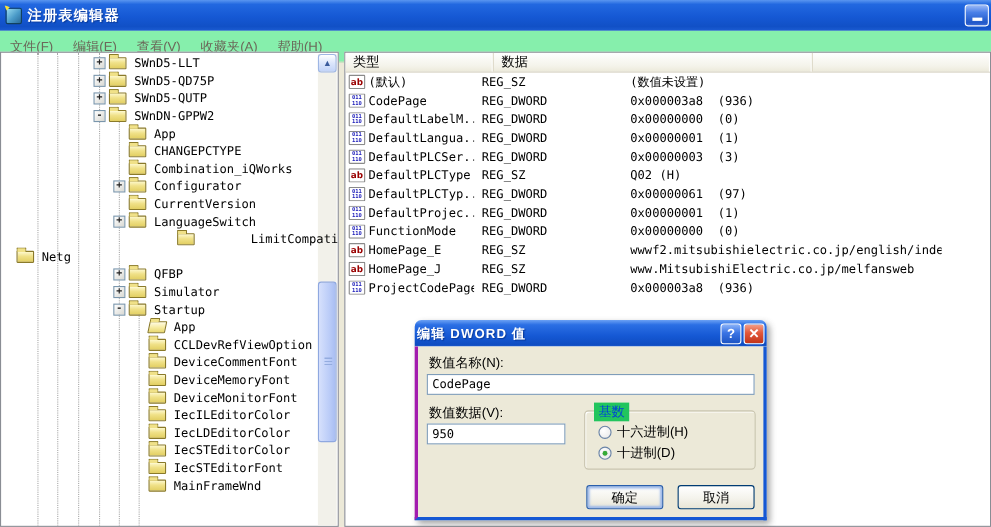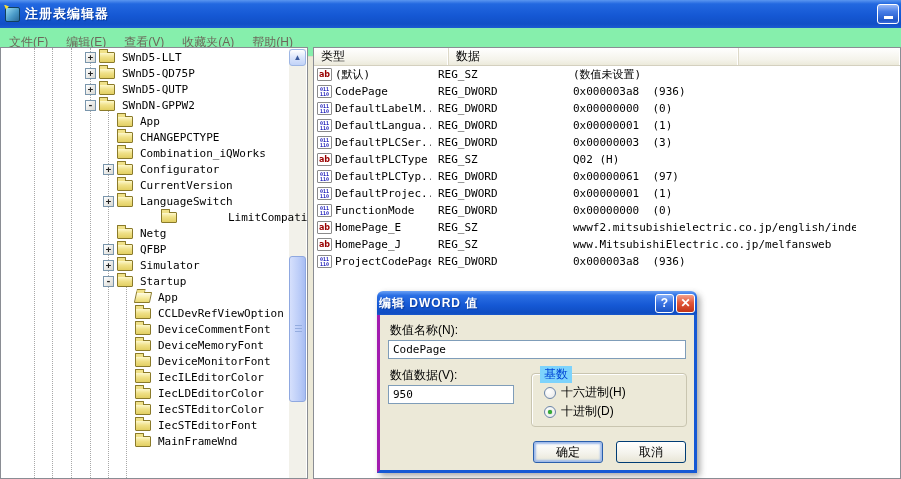--- a/index.html
+++ b/index.html
@@ -90,21 +90,21 @@
   .dlg-body { position:relative; height:158px; background:#ece9d8;
     border-left:3px solid #a21caf; border-right:3px solid #1558d4; border-bottom:3px solid #1558d4; }
   .dlg-label { position:absolute; font-size:12px; color:#000; white-space:nowrap; }
   .lbl-name { left:10px; top:7px; } .lbl-data { left:10px; top:52px; }
   .fld { position:absolute; border:1px solid #7f9db9; background:#fff; font:11px "DejaVu Sans Mono",monospace;
     padding:2px 4px; color:#000; }
   .fld-name { left:8px; top:25px; width:298px; height:19px; }
   .fld-data { left:8px; top:70px; width:126px; height:19px; }
   .grp { position:absolute; left:151px; top:58px; width:156px; height:54px; border:1px solid #c9c5b0;
     border-radius:4px; box-shadow:1px 1px 0 #fff inset; }
-  .grp-legend { position:absolute; top:-8px; left:8px; background:#7dd3fc; padding:0 4px; color:#0046d5; font-size:12px; }
+  .grp-legend { position:absolute; top:-8px; left:8px; background:#22c55e; padding:0 4px; color:#0046d5; font-size:12px; }
   .radio-row { position:absolute; left:12px; display:flex; align-items:center; font-size:12px; color:#000; white-space:nowrap; }
   .r1 { top:10px; } .r2 { top:29px; }
   .radio { width:12px; height:12px; border:1px solid #6a84a8; border-radius:50%; margin-right:5px; flex:none;
     background:radial-gradient(circle at 35% 35%,#ffffff 0%,#eeeeee 70%,#d8d8d8 100%); position:relative; }
   .radio.selected::after { content:""; position:absolute; left:3px; top:3px; width:4px; height:4px;
     border-radius:50%; background:#35ac35; box-shadow:0 0 1px #1d7a1d; }
   .btn { position:absolute; width:70px; height:22px; border:1px solid #003c74; border-radius:3px;
     background:linear-gradient(180deg,#ffffff 0%,#f4f3ec 55%,#e8e5d6 100%); font-size:12px; text-align:center;
     line-height:20px; color:#000; }
   .btn-ok { left:153px; top:126px; border-color:#2a5fac; box-shadow:inset 0 0 2px 2px #9db9ea; }
@@ -185,21 +185,21 @@
         <div class="tree-row" style="padding-left: 102px;">
     <span class="toggle">+</span>
     <span class="folder"></span>
     <span class="tree-label">LanguageSwitch</span>
   </div>
         <div class="tree-row" style="padding-left: 102px; gap: 44px;">
     <span class="toggle empty"></span>
     <span class="folder"></span>
     <span class="tree-label">LimitCompatibleGID</span>
   </div>
-        <div class="tree-row" style="padding-left: 102px;">
+        <div class="tree-row" style="">
     <span class="toggle empty"></span>
     <span class="folder"></span>
     <span class="tree-label">Netg</span>
   </div>
         <div class="tree-row" style="padding-left: 102px;">
     <span class="toggle">+</span>
     <span class="folder"></span>
     <span class="tree-label">QFBP</span>
   </div>
         <div class="tree-row" style="padding-left: 102px;">

